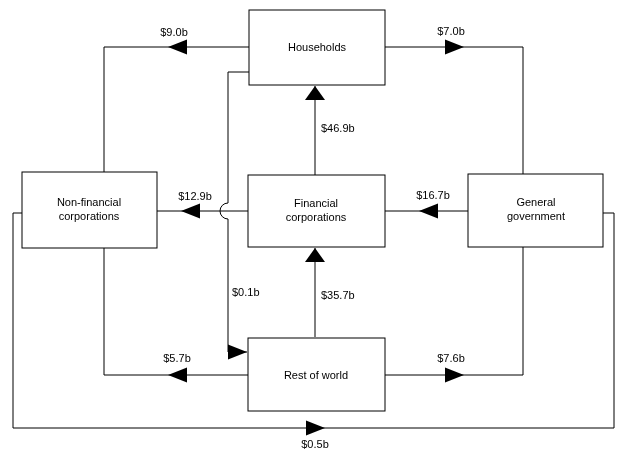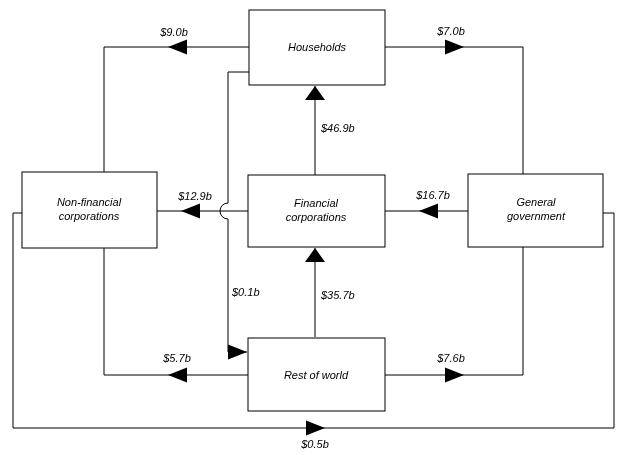--- a/index.html
+++ b/index.html
@@ -6,21 +6,20 @@
     margin: 0;
     padding: 0;
     background: #ffffff;
   }
   .stage {
     position: relative;
     width: 626px;
     height: 455px;
     background: #ffffff;
     font-family: "Liberation Sans", sans-serif;
-    font-style: italic;
   }
   svg text {
     font-family: "Liberation Sans", sans-serif;
     font-size: 11px;
     fill: #000000;
   }
   .flow-line {
     fill: none;
     stroke: #000000;
     stroke-width: 1;

